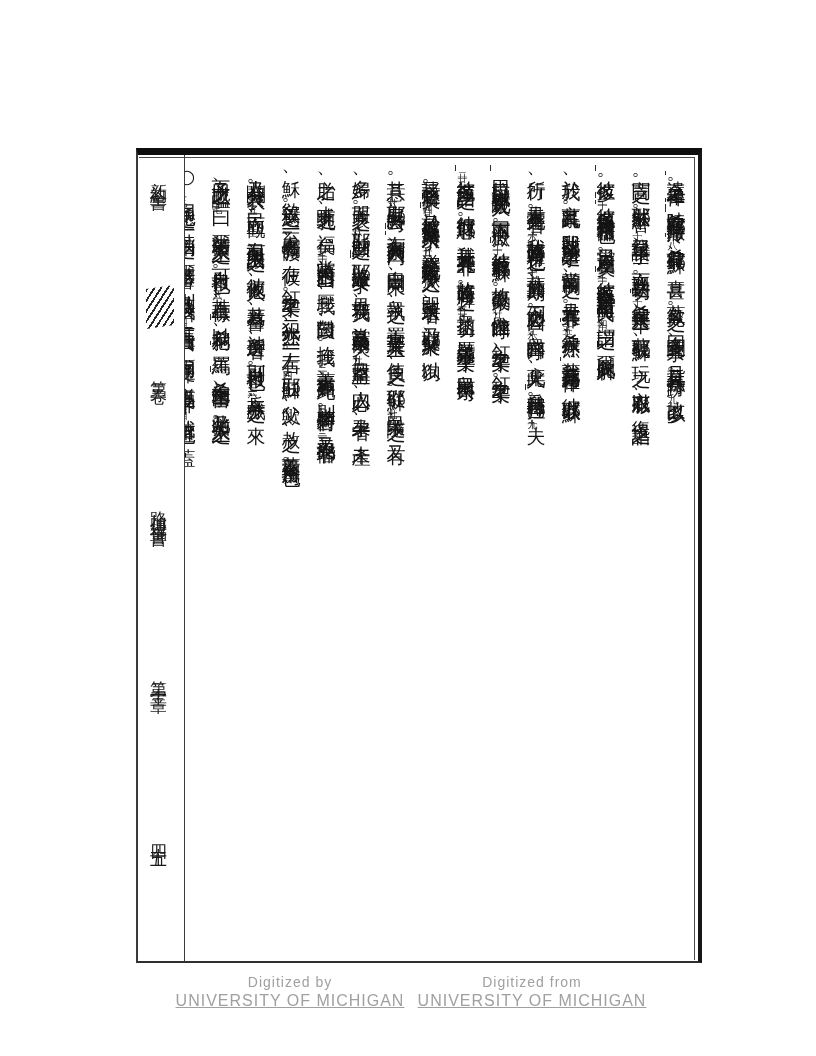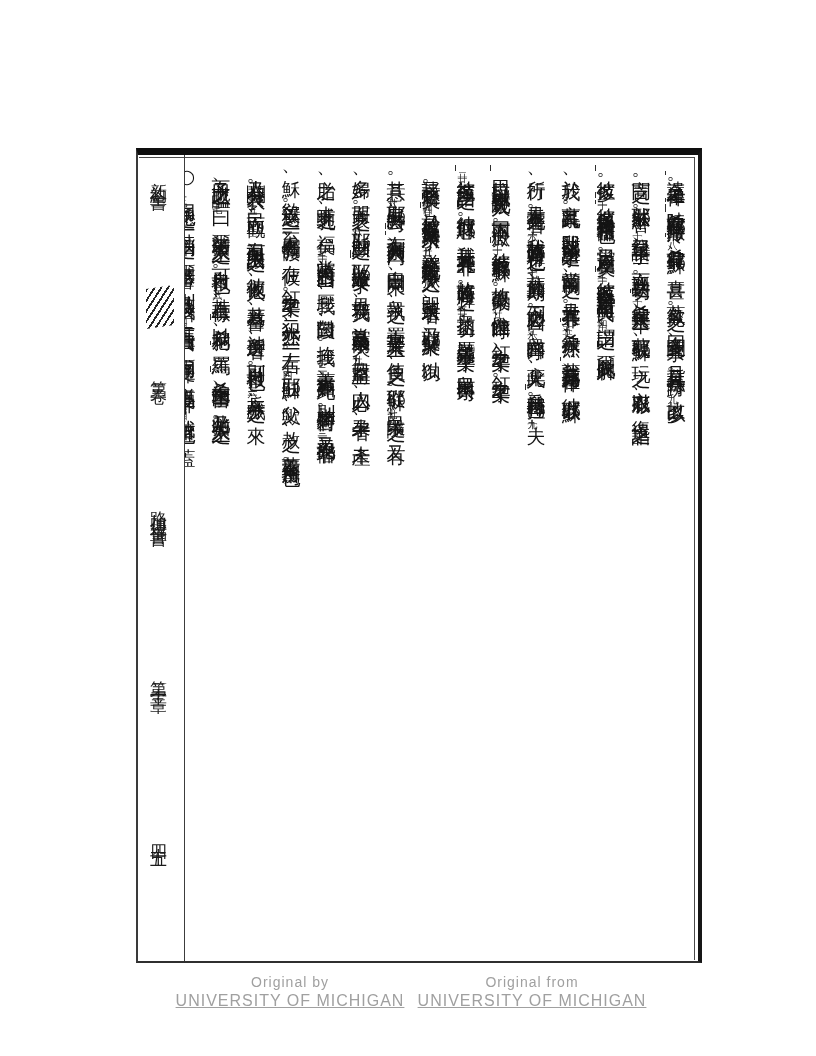--- a/index.html
+++ b/index.html
@@ -101,19 +101,19 @@
         <div class="col">之胎、未哺之乳、福矣。<span class="verse-num">三十</span>當時人將對山曰、壓我、對陵曰、掩我。<span class="verse-num">三一</span>蓋靑木猶如此、則枯木將若何。<span class="verse-num">三二</span>又曳二犯偕耶</div>
         <div class="col">穌、欲殺之焉。<span class="verse-num">三三</span>至一處名髑髏、在彼、釘之十字架。二犯亦然、一左一右。<span class="verse-num">三四</span>耶穌曰、父歟、赦之、蓋衆不知所爲也。</div>
         <div class="col">人乃鬮分其衣。<span class="verse-num">三五</span>民立而觀、有司與衆譏之曰、彼救他人、若爲基督、神所選者、則可自救也。<span class="verse-num">三六</span>兵卒亦戲之、來</div>
         <div class="col">而予之以醯、<span class="verse-num">三七</span>曰、爾若猶太人之王、可自救也。<span class="verse-num">三八</span>其上有標、以<span class="pn">希利尼</span>、<span class="pn">羅馬</span>、<span class="pn">希伯來</span>字書曰、此乃猶太人之王。</div>
         <div class="col">○<span class="verse-num">三九</span>同懸之犯、其一誚之曰、爾若基督、則救己及我儕。<span class="verse-num">四十</span>其二責其一曰、爾同受罪、猶不畏神乎。<span class="verse-num">四一</span>我儕宜也、蓋</div>
       </div>
   </div>
 </div>
 
 <div class="footer-caption caption-left">
-  <div class="cap-line1">Original by</div>
+  <div class="cap-line1">Digitized by</div>
   <div class="cap-line2">UNIVERSITY OF MICHIGAN</div>
 </div>
 <div class="footer-caption caption-right">
-  <div class="cap-line1">Original from</div>
+  <div class="cap-line1">Digitized from</div>
   <div class="cap-line2">UNIVERSITY OF MICHIGAN</div>
 </div>
 
 </body></html>

